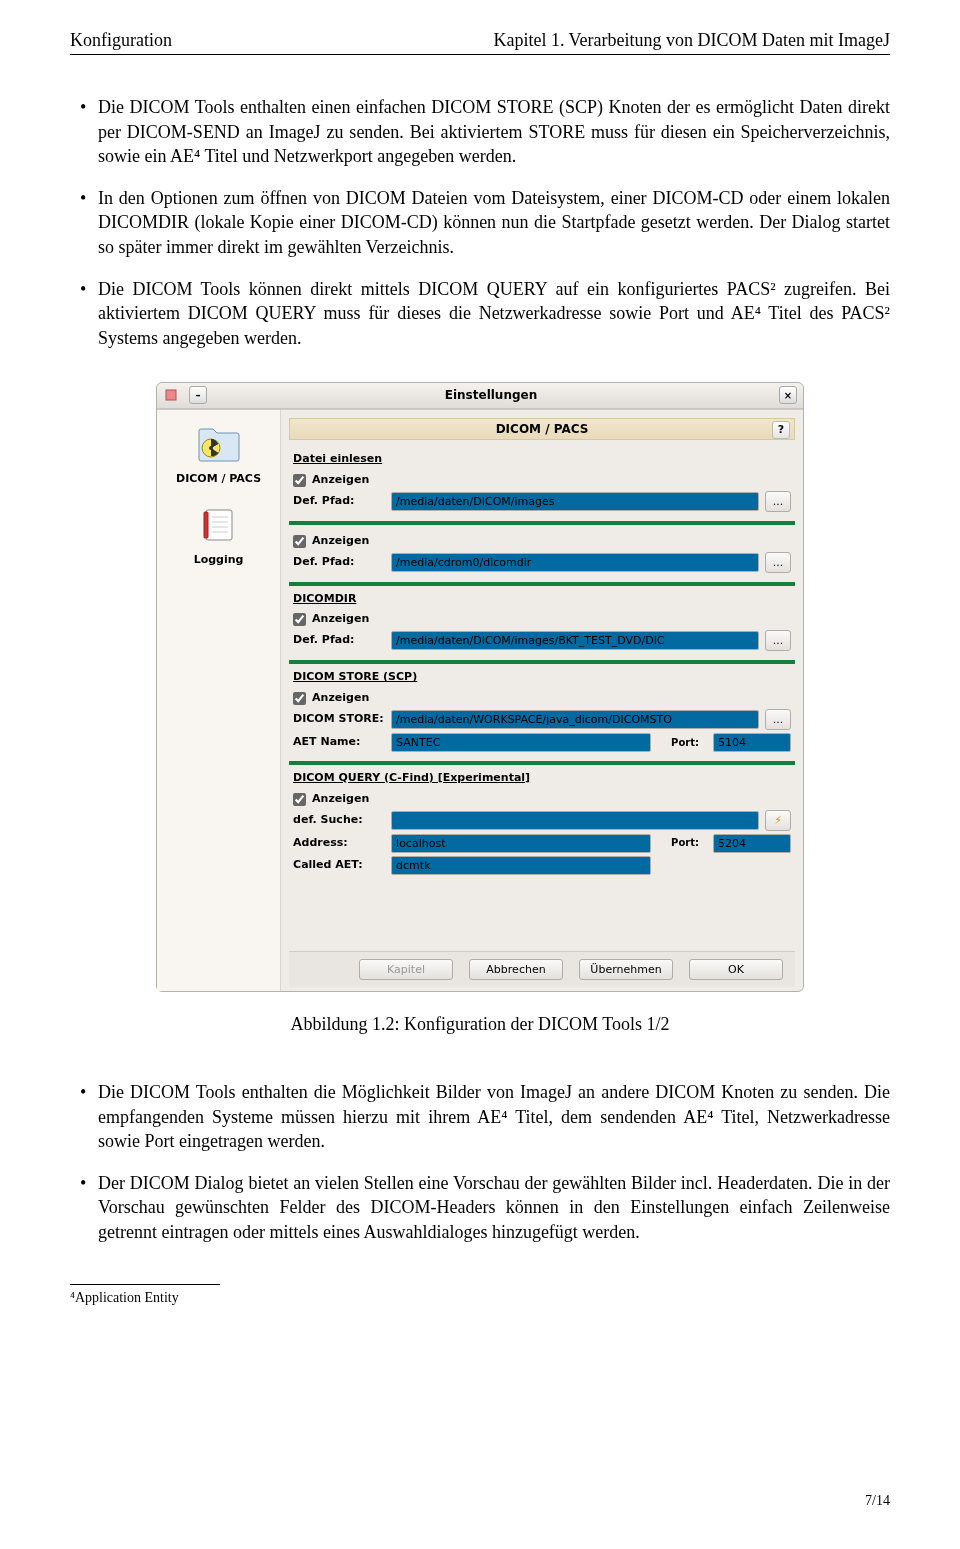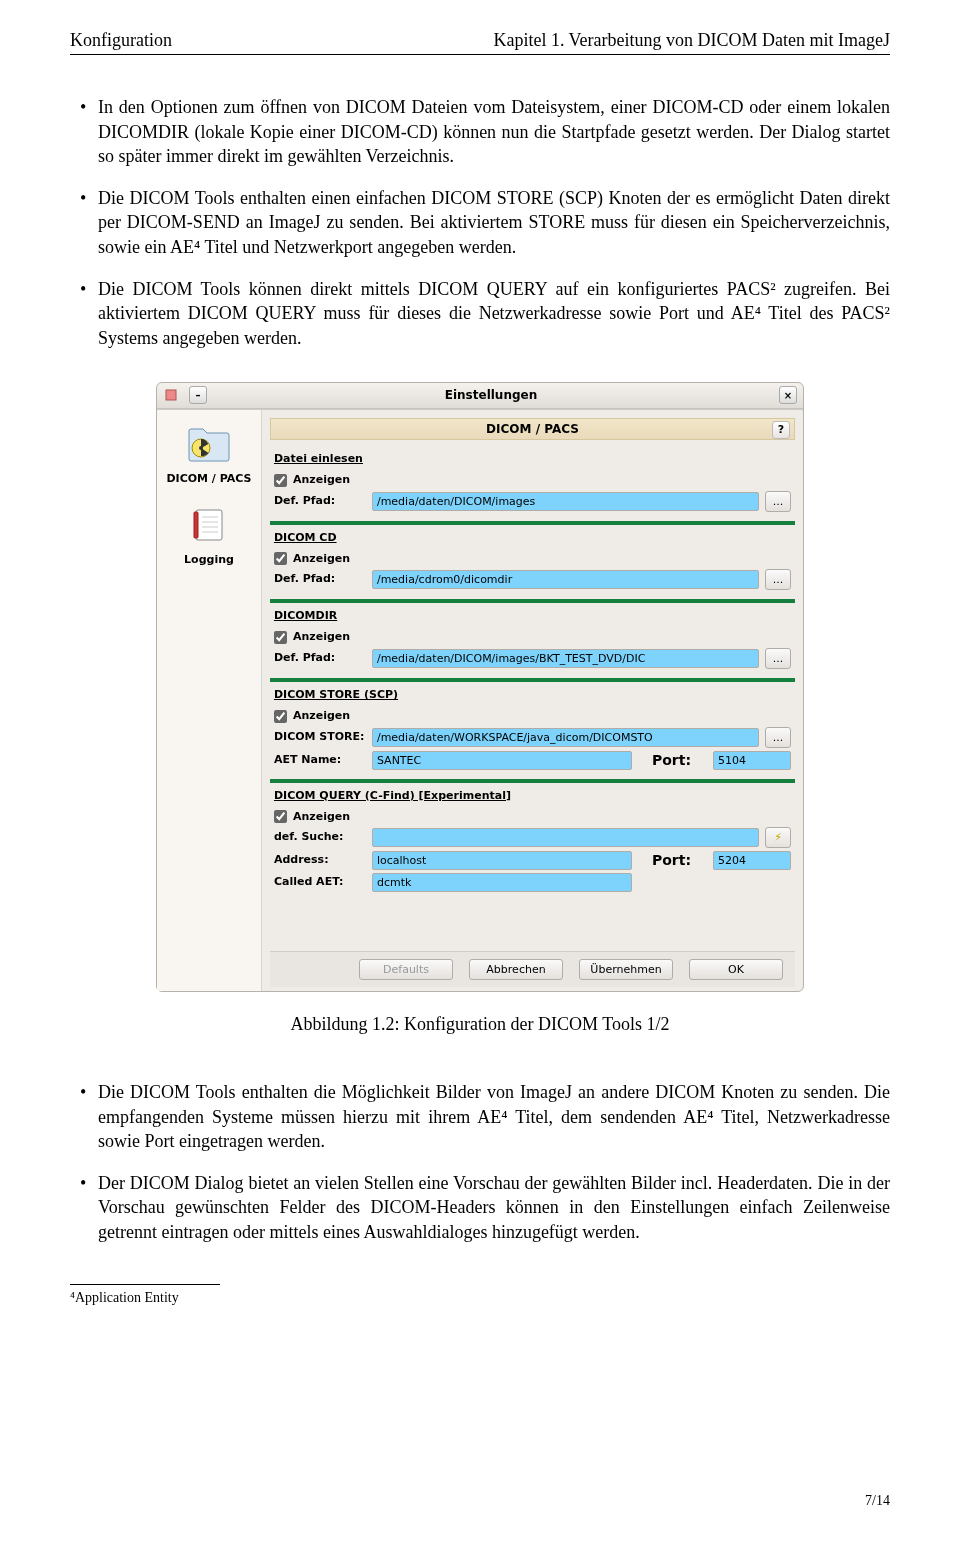--- a/index.html
+++ b/index.html
@@ -84,38 +84,38 @@
   .groupbox {
     border-bottom: 4px solid #15803d;
     padding: 6px 4px 6px 4px;
   }
   .grouptitle { font-weight: bold; text-decoration: underline; font-size:11px; margin-bottom:6px; }
   .row { display:flex; align-items:center; gap:6px; margin: 3px 0; }
   .row label.lbl { width: 92px; font-weight:bold; font-size:11px; }
   .chk { width:13px; height:13px; accent-color:#666; }
   .chklbl { font-weight:bold; font-size:11px; }
   input.tf {
-    height:19px; border:1px solid #b0aca8; background:#7dd3fc;
+    height:19px; border:1px solid #b0aca8; background:#0369a1;
     font-family: inherit; font-size:11px; padding: 0 4px;
     border-radius: 2px;
   }
   .tf-wide { flex:1; }
   .tf-port { width:78px; }
   .tf-ae { width: 260px; }
   .btn {
     border:1px solid #b0aca8;
     background: linear-gradient(#fafafa,#e4e0dc);
     border-radius:3px; height:21px;
     font-family: inherit; font-size:11px;
     padding: 0 10px;
     cursor:pointer;
   }
   .btn-dot { width:26px; padding:0; }
   .lightning { width:26px; padding:0; color:#caa600; font-weight:bold;}
-  .port-lbl { font-weight:bold; font-size:14px; margin-left:14px; margin-right:16px; }
+  .port-lbl { font-weight:bold; font-size:10px; margin-left:14px; margin-right:8px; }
   .btnbar {
     margin-top:auto;
     background:#e9e5e1;
     border-top:1px solid #d0ccc8;
     height:36px;
     display:flex; align-items:center; justify-content:flex-end;
     gap:16px; padding: 0 12px;
   }
   .btnbar .btn { width:94px; }
   .btn-disabled { color:#999; }
@@ -124,22 +124,22 @@
 </style>
 </head>
 <body>
 
 <div class="page-header">
   <span>Konfiguration</span>
   <span>Kapitel 1. Verarbeitung von DICOM Daten mit ImageJ</span>
 </div>
 
 <ul class="outer">
+  <li>Die DICOM Tools enthalten einen einfachen DICOM STORE (SCP) Knoten der es ermöglicht Daten direkt per DICOM-SEND an ImageJ zu senden. Bei aktiviertem STORE muss für diesen ein Speicherverzeichnis, sowie ein AE⁴ Titel und Netzwerkport angegeben werden.</li>
   <li>In den Optionen zum öffnen von DICOM Dateien vom Dateisystem, einer DICOM-CD oder einem lokalen DICOMDIR (lokale Kopie einer DICOM-CD) können nun die Startpfade gesetzt werden. Der Dialog startet so später immer direkt im gewählten Verzeichnis.</li>
-  <li>Die DICOM Tools enthalten einen einfachen DICOM STORE (SCP) Knoten der es ermöglicht Daten direkt per DICOM-SEND an ImageJ zu senden. Bei aktiviertem STORE muss für diesen ein Speicherverzeichnis, sowie ein AE⁴ Titel und Netzwerkport angegeben werden.</li>
   <li>Die DICOM Tools können direkt mittels DICOM QUERY auf ein konfiguriertes PACS² zugreifen. Bei aktiviertem DICOM QUERY muss für dieses die Netzwerkadresse sowie Port und AE⁴ Titel des PACS² Systems angegeben werden.</li>
 </ul>
 
 <div class="figure-wrap">
   <div class="prefwin">
     <div class="titlebar">
       <span class="icon">
         <svg width="14" height="14">
             <rect x="2" y="2" width="10" height="10" fill="#e88" stroke="#a55"></rect>
           </svg>
@@ -190,21 +190,20 @@
               <span class="chklbl">Anzeigen</span>
             </div>
           <div class="row">
             <label class="lbl">Def. Pfad:</label>
             <input class="tf tf-wide" type="text" value="/media/daten/DICOM/images" style="">
             <button class="btn btn-dot">...</button>
           </div>
         </div>
 
         <div class="groupbox">
-          <div class="grouptitle">DICOM CD</div>
           <div class="row">
               <input type="checkbox" class="chk" checked="" style="">
               <span class="chklbl">Anzeigen</span>
             </div>
           <div class="row">
             <label class="lbl">Def. Pfad:</label>
             <input class="tf tf-wide" type="text" value="/media/cdrom0/dicomdir" style="">
             <button class="btn btn-dot">...</button>
           </div>
         </div>
@@ -258,21 +257,21 @@
             <span class="port-lbl">Port:</span>
             <input class="tf tf-port" type="text" value="5204" style="">
           </div>
           <div class="row">
             <label class="lbl">Called AET:</label>
             <input class="tf tf-ae" type="text" value="dcmtk" style="">
           </div>
         </div>
 
         <div class="btnbar">
-          <button class="btn btn-disabled">Defaults</button>
+          <button class="btn btn-disabled">Kapitel</button>
           <button class="btn">Abbrechen</button>
           <button class="btn">Übernehmen</button>
           <button class="btn">OK</button>
         </div>
       </div>
     </div>
   </div>
   <div class="figure-caption">Abbildung 1.2: Konfiguration der DICOM Tools 1/2</div>
 </div>
 

